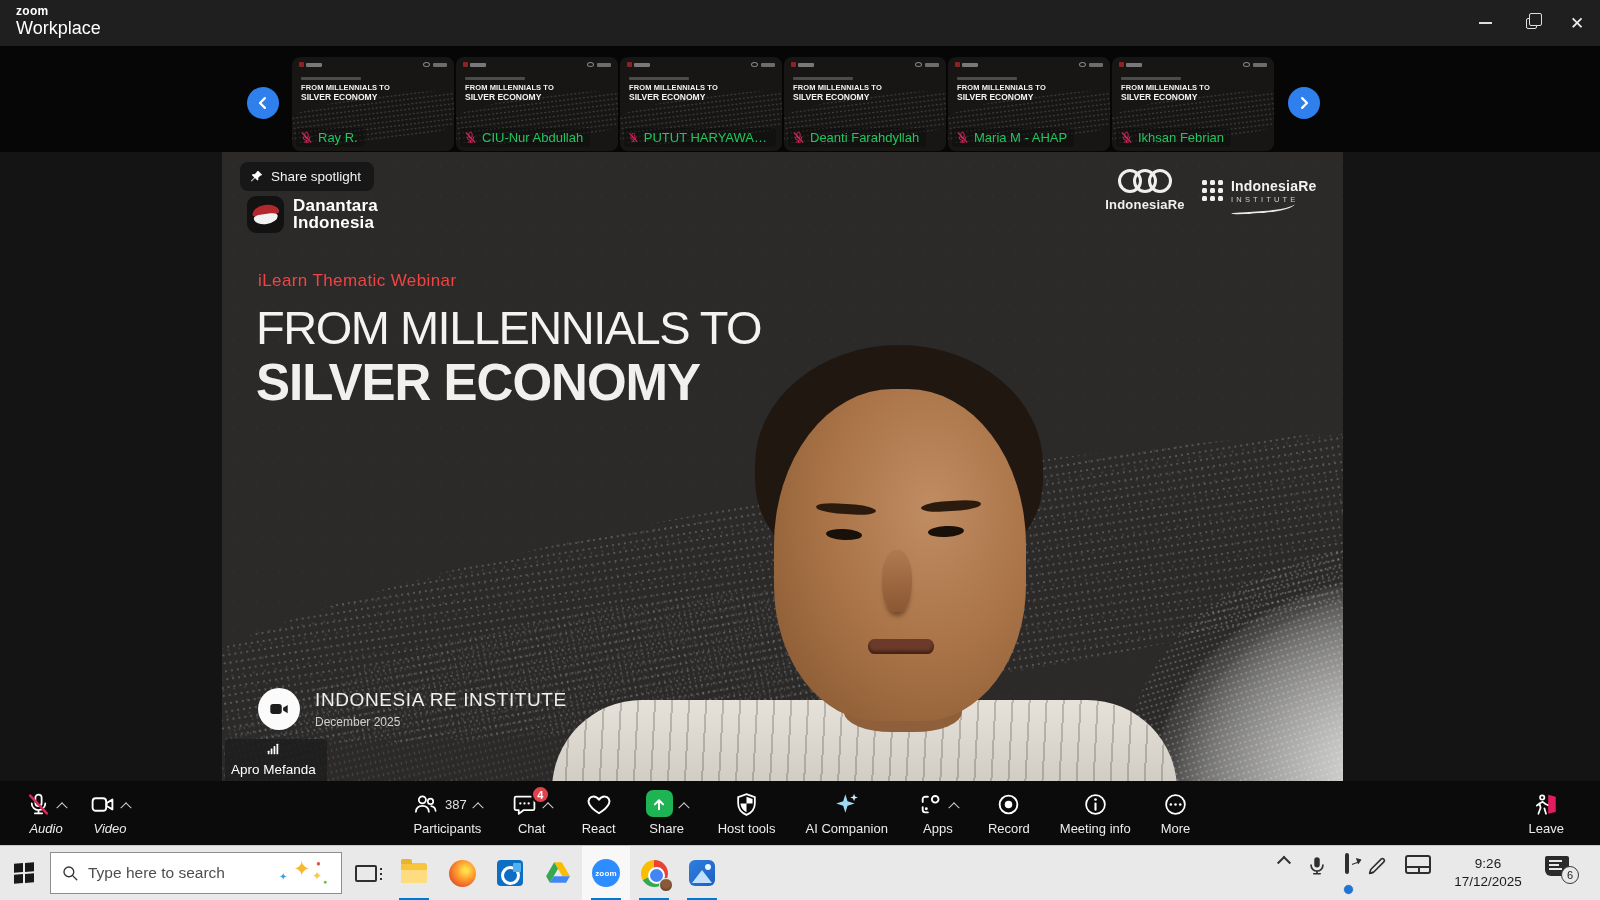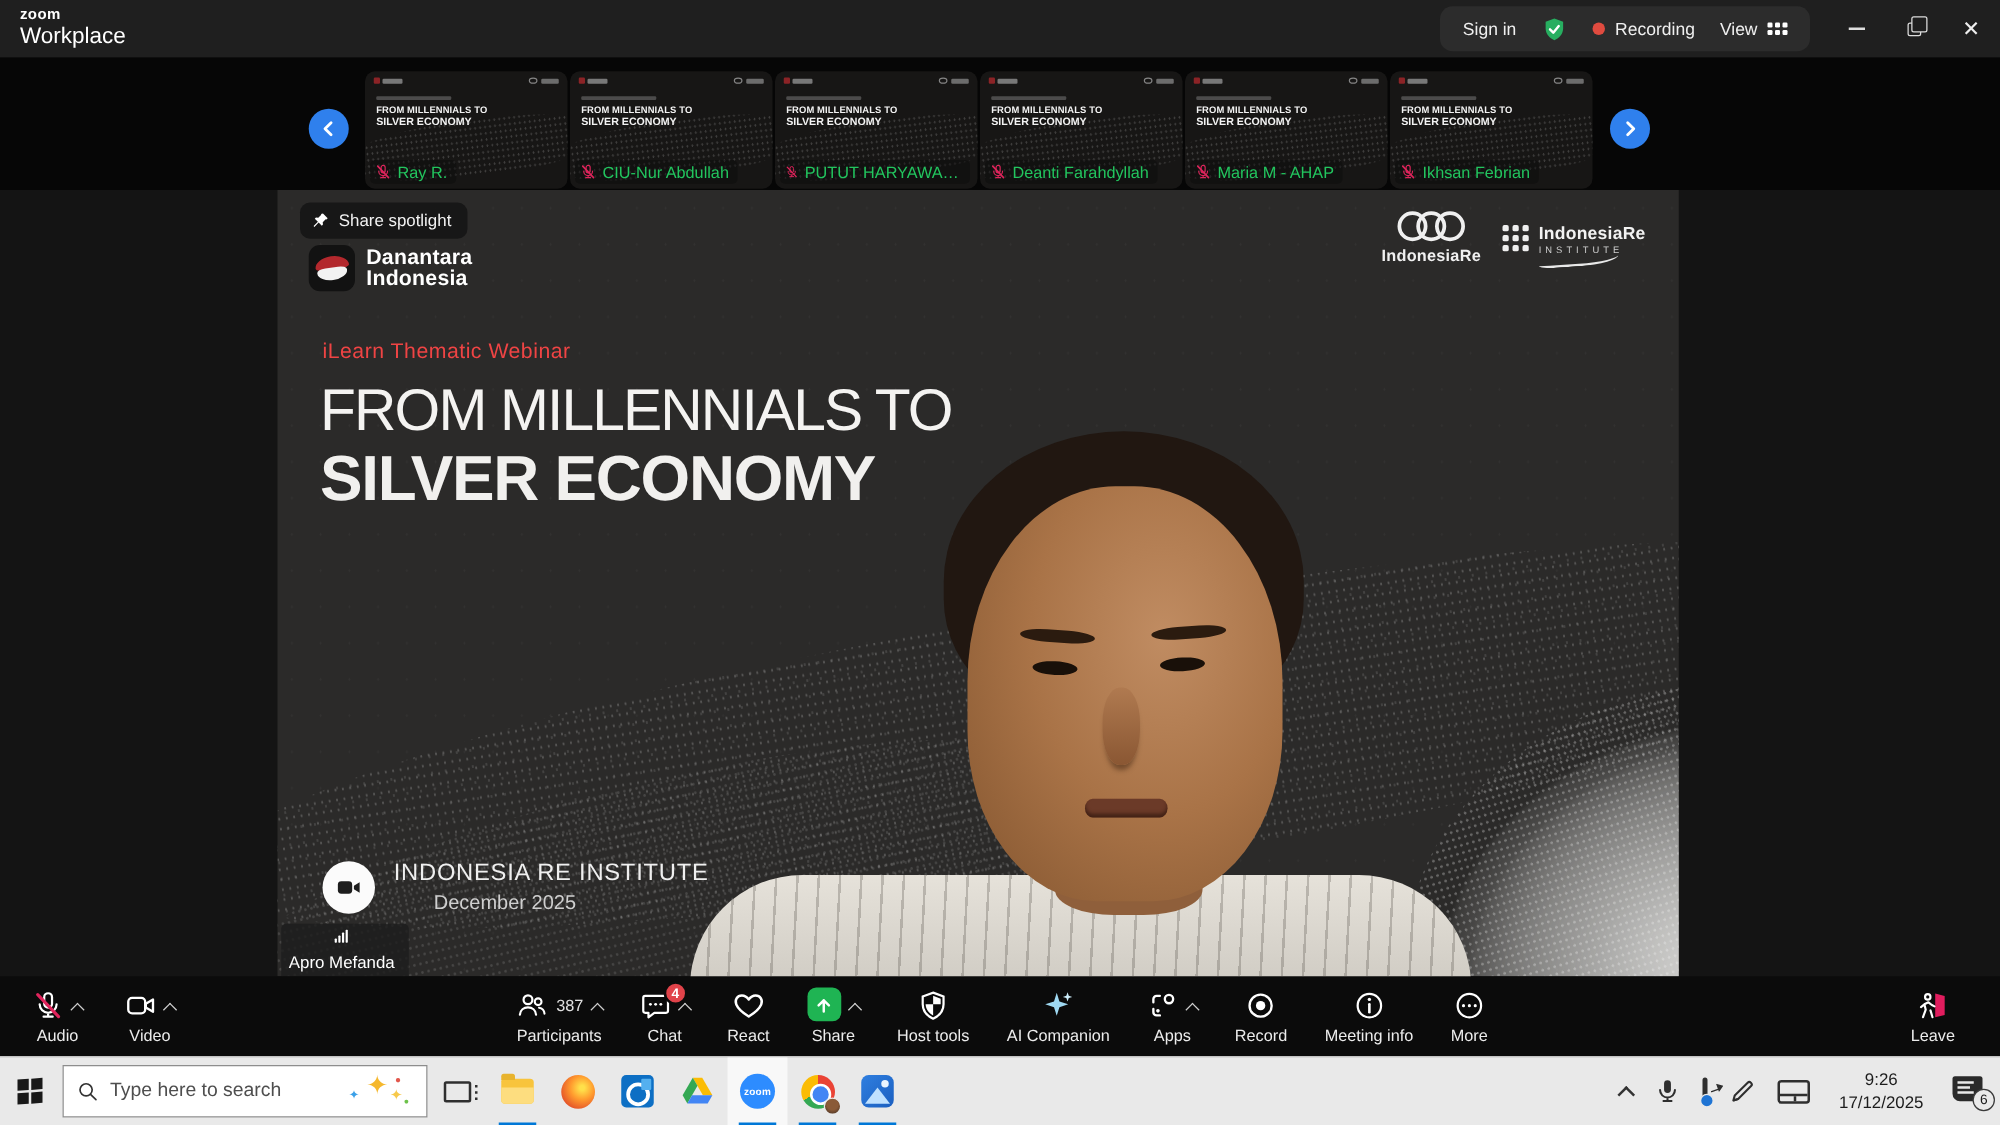--- a/index.html
+++ b/index.html
@@ -102,21 +102,21 @@
   .eyebrow { position:absolute; left:36px; top:119px; color:#ef4444; font-size:17px; letter-spacing:.4px; }
   .title1 { position:absolute; left:34px; top:148px; color:#f4f3f1; font-size:47px; font-weight:400;
     letter-spacing:-1.5px; white-space:nowrap; }
   .title2 { position:absolute; left:34px; top:201px; color:#f1f0ee; font-size:51px; font-weight:800;
     letter-spacing:-1px; white-space:nowrap; }
 
   .stage-footer { position:absolute; left:36px; top:536px; display:flex; align-items:center; gap:15px; }
   .cam-circle { width:42px; height:42px; border-radius:50%; background:#fbfbfb; display:flex;
     align-items:center; justify-content:center; }
   .sf-org { color:#efefef; font-size:19px; font-weight:400; letter-spacing:.6px; }
-  .sf-date { color:#cfcfcf; font-size:16px; margin-top:4px;margin-left:32px; }
+  .sf-date { color:#cfcfcf; font-size:12px; margin-top:4px; }
 
   .speaker-label { position:absolute; left:3px; bottom:0; display:flex; align-items:center; gap:6px;
     background:rgba(28,28,28,.78); border-radius:4px 4px 0 0; padding:3px 11px 4px 6px;flex-direction:column; }
   .speaker-label span { color:#fff; font-size:13.5px; }
 
   
   .person { position:absolute; inset:0; z-index:3; }
   .shirt { position:absolute; left:330px; top:548px; width:625px; height:90px;
     background:linear-gradient(#e6e2da,#cfcbc3); border-radius:90px 90px 0 0; overflow:hidden; }
   .shirt::before { content:""; position:absolute; inset:0;
@@ -140,21 +140,21 @@
   .mouth { position:absolute; left:646px; top:487px; width:66px; height:15px; background:#6b3a28;
     border-radius:10px/12px; box-shadow:inset 0 -3px 3px rgba(40,18,10,.6); }
 
   
   .zoombar { position:absolute; left:0; top:781px; width:1600px; height:64px; background:#0b0b0b; }
   .zbtn { display:flex; flex-direction:column; align-items:center; gap:4px; color:#ececec;
     font-size:13px; white-space:nowrap; }
   .zbtn .row { height:27px; display:flex; align-items:flex-end; gap:7px; position:relative; }
   .chev { width:8px; height:8px; border-left:1.6px solid #cfcfcf; border-top:1.6px solid #cfcfcf;
     transform:rotate(45deg) translate(2px,2px); margin-bottom:8px; }
-  .zb-left { position:absolute; left:26px; top:9px; display:flex; gap:34px; }
+  .zb-left { position:absolute; left:26px; top:9px; display:flex; gap:24px;font-style:italic; }
   .zb-center { position:absolute; left:398px; top:9px; display:flex; gap:0; }
   .zb-center .zbtn { padding:0 15px; }
   .zb-leave { position:absolute; right:36px; top:9px; }
   .count { font-size:13px; color:#e0e0e0; margin-bottom:5px; }
   .badge { position:absolute; top:-7px; right:-13px; min-width:19px; height:19px; border-radius:10px;
     background:#e1434a; border:2px solid #0b0b0b; color:#fff; font-size:11px; font-weight:700;
     display:flex; align-items:center; justify-content:center; padding:0 3px; }
   .share-sq { width:27px; height:27px; border-radius:7px; background:#1fb453; display:flex;
     align-items:center; justify-content:center; }
 
@@ -190,21 +190,21 @@
   .chrome::before { content:""; position:absolute; left:7px; top:7px; width:13px; height:13px;
     border-radius:50%; background:#4285f4; border:2.5px solid #fff; }
   .chrome-av { position:absolute; right:5px; bottom:9px; width:14px; height:14px; border-radius:50%;
     background:radial-gradient(circle at 50% 38%, #8a5a38 45%, #3a2a20 100%); border:1px solid #e9e9e9; }
   .photos { width:26px; height:26px; border-radius:6px; background:linear-gradient(135deg,#2f7fe0,#1b5fc0);
     position:relative; overflow:hidden; }
   .photos::before { content:""; position:absolute; left:3px; bottom:3px; width:0; height:0;
     border-left:10px solid transparent; border-right:10px solid transparent; border-bottom:13px solid #bfe1ff; }
   .photos::after { content:""; position:absolute; right:4px; top:4px; width:6px; height:6px;
     border-radius:50%; background:#eaf5ff; }
-  .tray { margin-left:auto; display:flex; align-items:center; gap:17px; padding-right:8px; }
+  .tray { margin-left:auto; display:flex; gap:17px; padding-right:25px; }
   .tray-chev { width:10px; height:10px; border-left:2px solid #333; border-top:2px solid #333;
     transform:rotate(45deg) translate(2px,2px); }
   .clock { text-align:center; color:#1c1c1c; font-size:13.5px; line-height:1.3; min-width:80px; }
   .noteicon { position:relative; width:30px; height:26px; }
   .note-body { position:absolute; left:0; top:1px; width:24px; height:20px; background:#2a2a2a;
     border-radius:2px 2px 2px 6px; }
   .note-body i { position:absolute; left:4px; height:2px; background:#e9e9e9; }
   .note-badge { position:absolute; right:-4px; bottom:-3px; width:18px; height:18px; border-radius:50%;
     background:#e9e9e9; border:1.5px solid #3a3a3a; color:#1a1a1a; font-size:11px; display:flex;
     align-items:center; justify-content:center; }
@@ -327,41 +327,20 @@
 </svg>
 
 <div class="screen">
 
   <div class="titlebar">
     <div class="zlogo">
       <div class="l1">zoom</div>
       <div class="l2">Workplace</div>
     </div>
     <div class="tb-right">
-      <div class="tb-pill">
-        <span>Sign in</span>
-        <svg class="ic" width="21" height="21" viewBox="0 0 24 24">
-            <use href="#s-shield-check"></use>
-          </svg>
-        <span class="rec">
-          <i class="rec-dot"></i>
-          <span>Recording</span>
-        </span>
-        <span class="view-grp">
-          <span>View</span>
-          <span class="grid-ic">
-              <i></i>
-              <i></i>
-              <i></i>
-              <i></i>
-              <i></i>
-              <i></i>
-            </span>
-        </span>
-      </div>
       <div class="winbtn">
           <span class="min-glyph"></span>
         </div>
       <div class="winbtn">
           <span class="restore-glyph"></span>
         </div>
       <div class="winbtn">
           <span class="close-glyph">✕</span>
         </div>
     </div>

